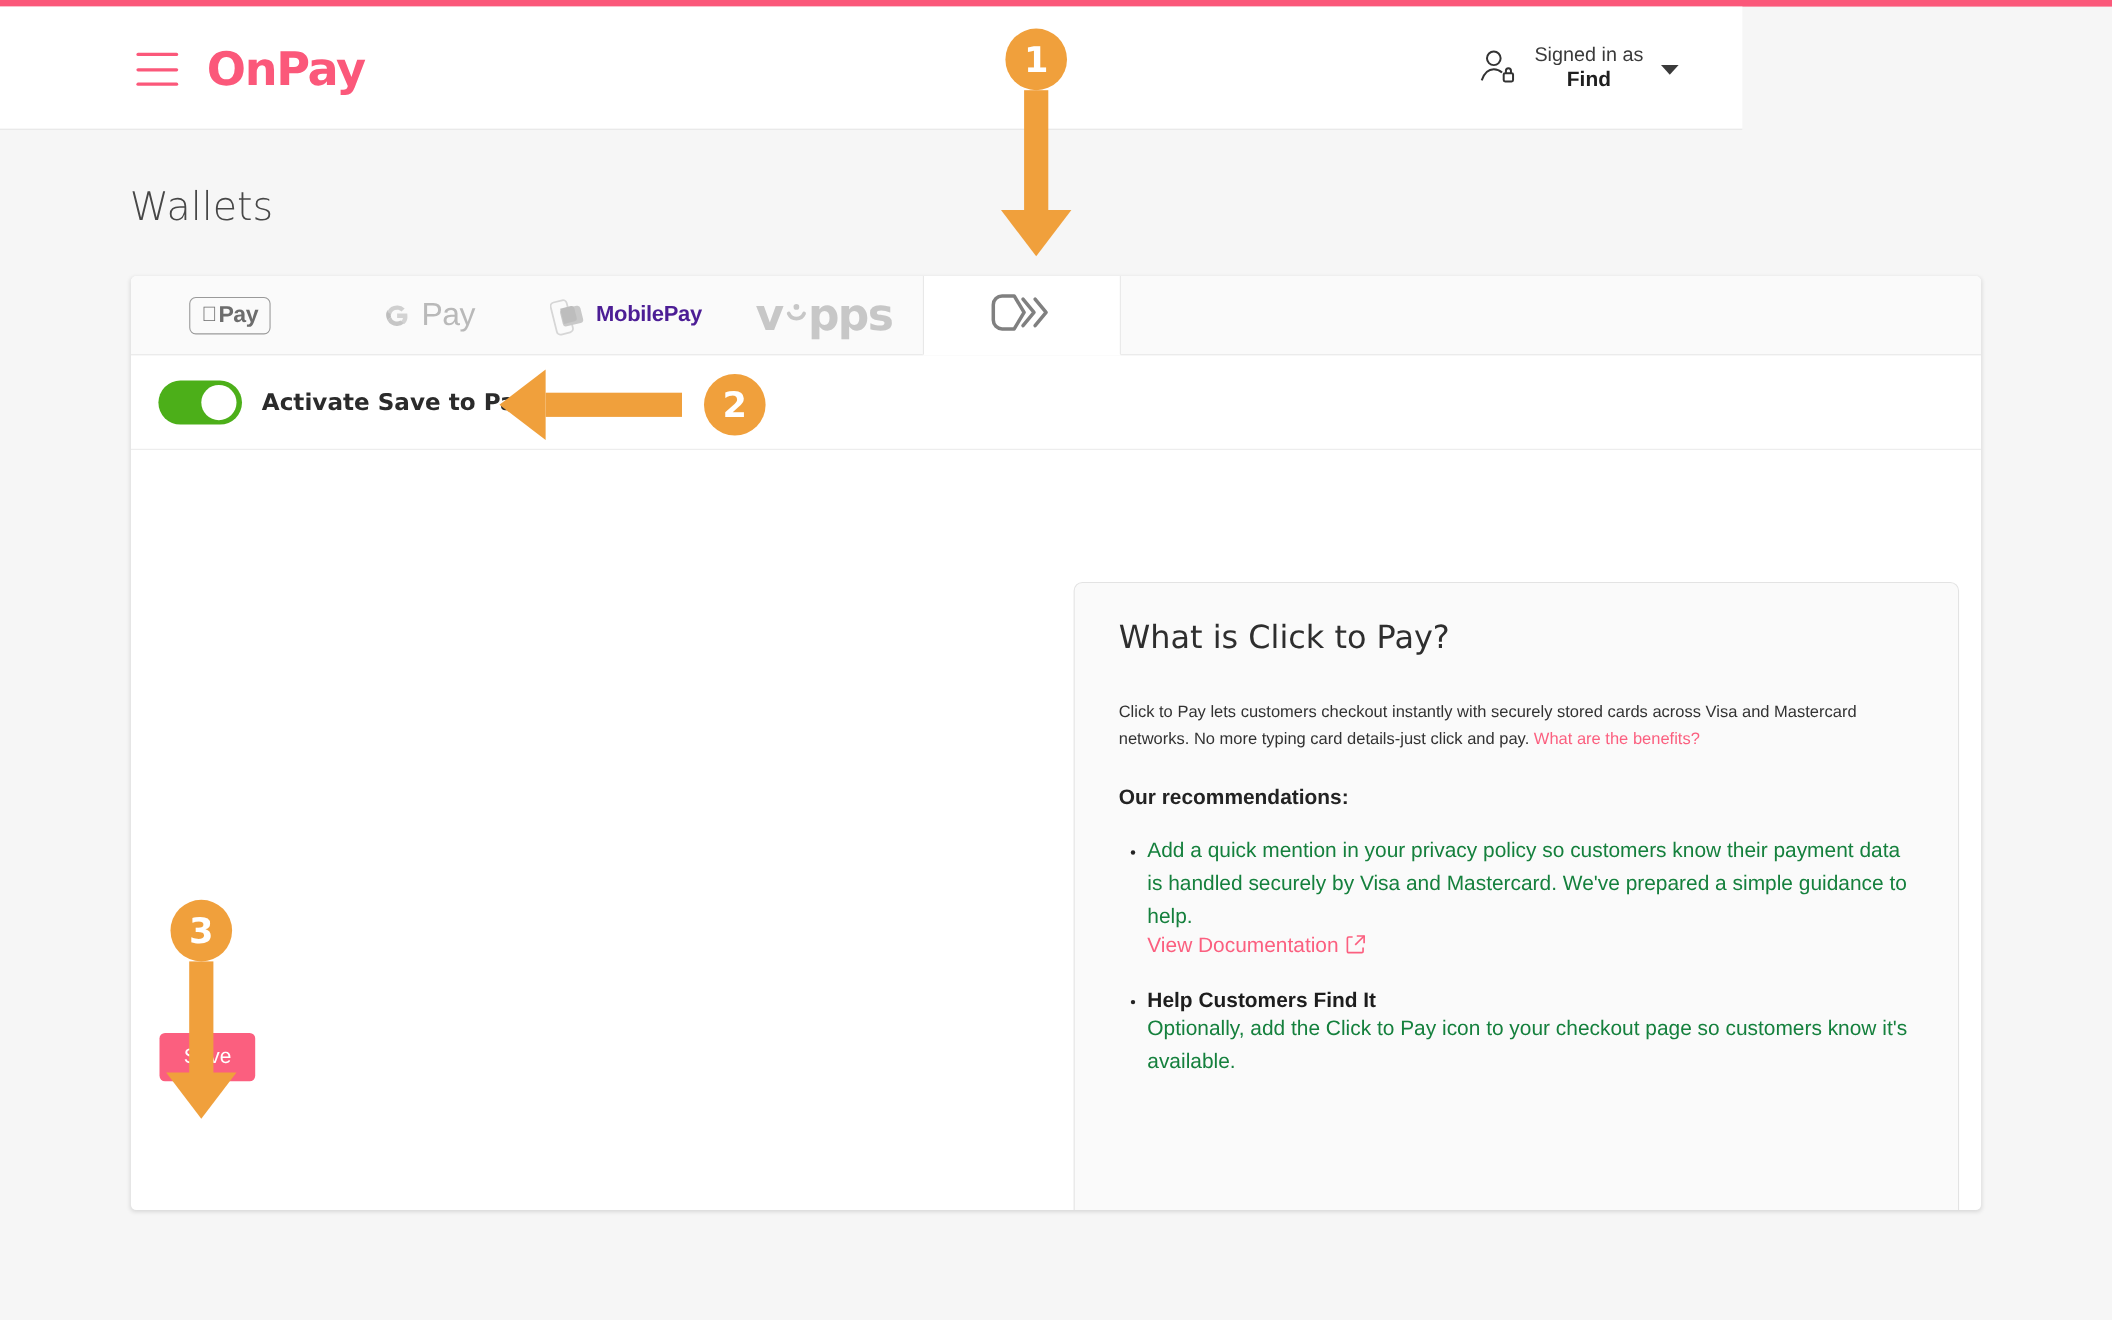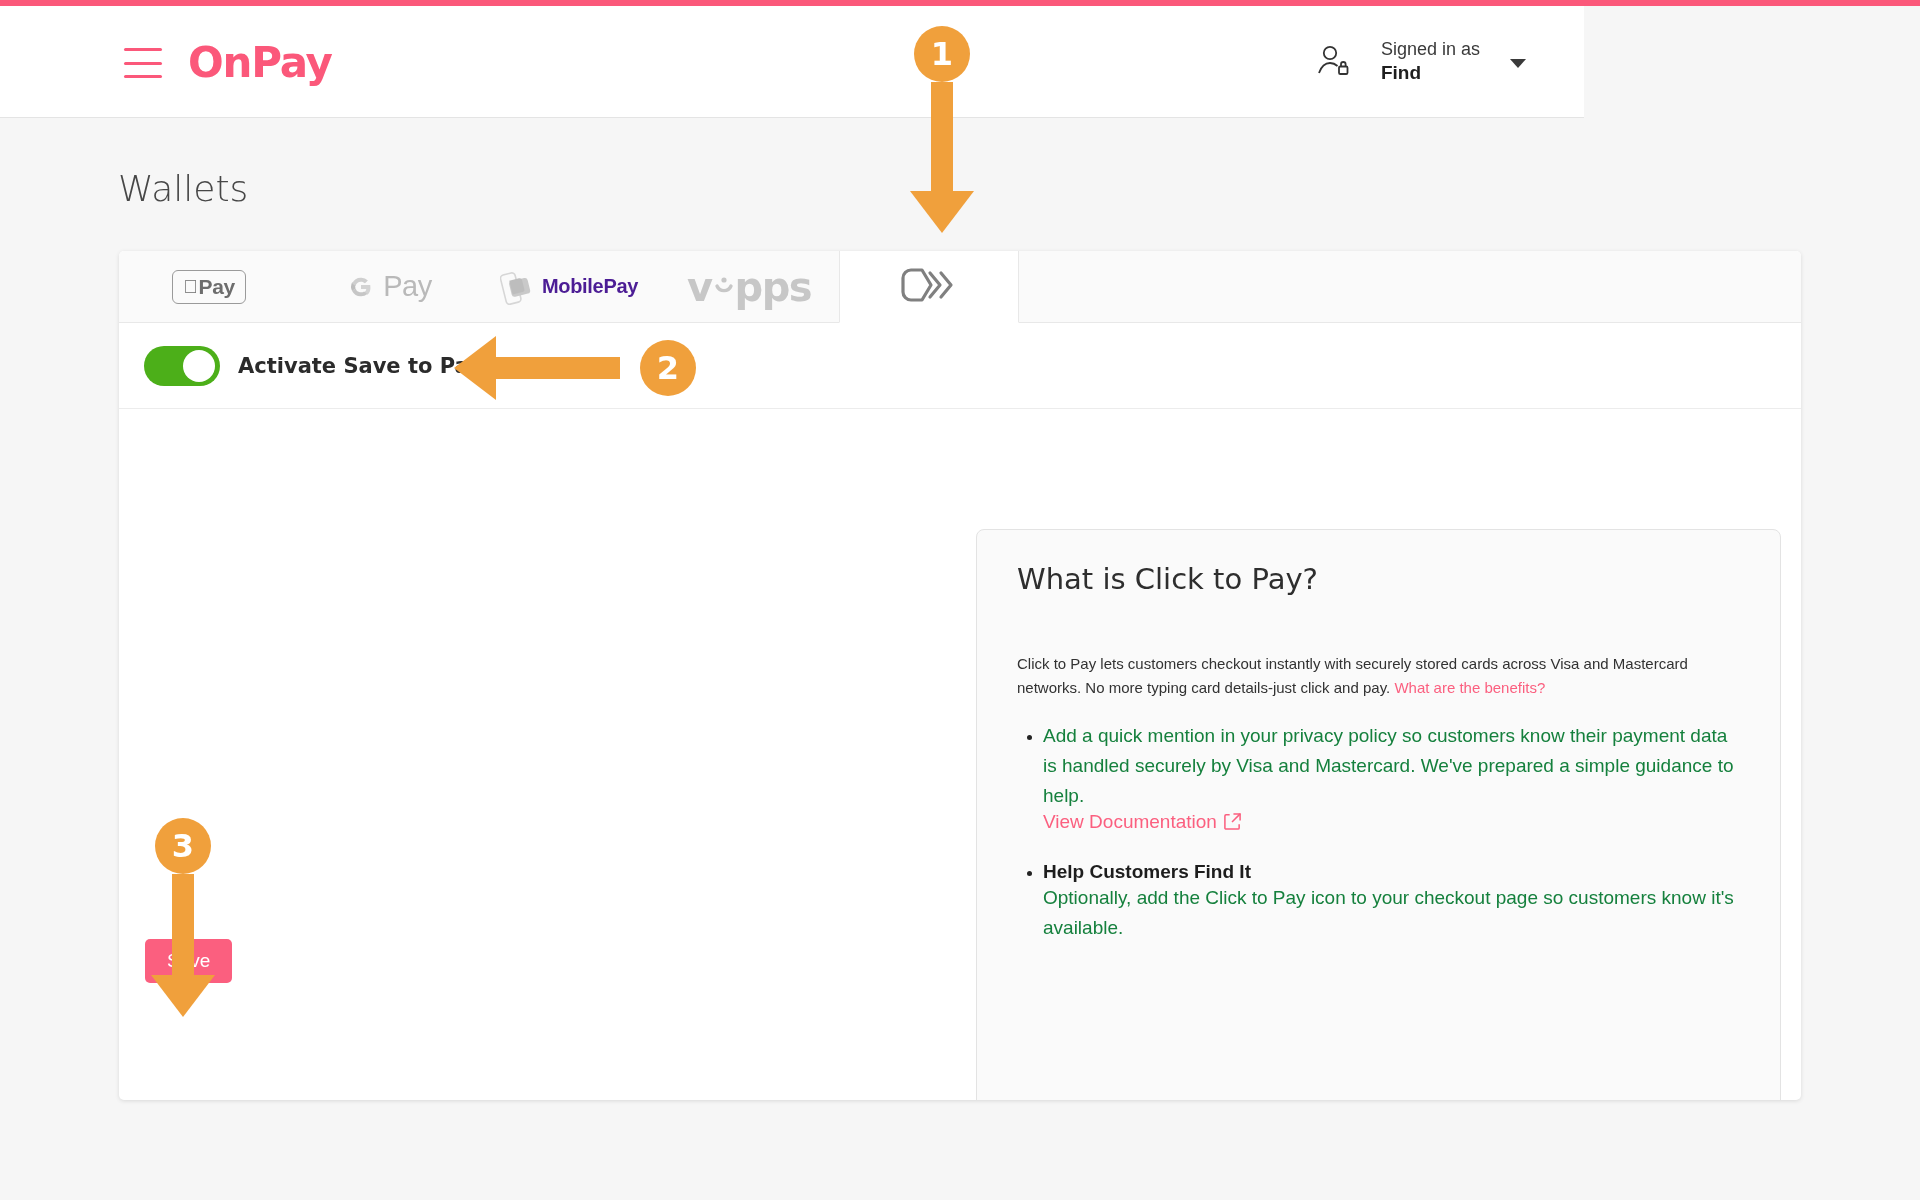--- a/index.html
+++ b/index.html
@@ -30,22 +30,23 @@
   }
   .hamburger span { display:block; width: 38px; height: 3px; background: #fb587a; border-radius: 2px; }
   .logo {
     position: absolute; left: 188px; top: 32px;
     font-size: 42px; font-weight: bold; color: #fb587a;
     letter-spacing: -1.2px;
     font-family: "DejaVu Sans", sans-serif;
   }
   .user-box {
     position: absolute; right: 58px; top: 32px;
-    display: flex; align-items: center; gap: 28px;
+    display: flex; align-items: center; gap: 14px;
     cursor: pointer;
+    text-align: center;
   }
   .user-icon { width: 40px; height: 40px; color: #333; }
   .user-text { line-height: 1.25; }
   .user-signed { font-size: 18px; color: #3a3a3a; }
   .user-name { font-size: 19px; color: #1f1f1f; font-weight: bold; }
   .caret {
     width: 0; height: 0; margin-left: 2px; margin-top: 4px;
     border-left: 8px solid transparent; border-right: 8px solid transparent;
     border-top: 9px solid #3a3a3a;
   }
@@ -126,21 +127,21 @@
   .card-body { position: relative; height: 690px; }
 
   
   .info-panel {
     position: absolute; left: 857px; top: 120px;
     width: 805px; height: 580px;
     background: #fafafa; border: 1px solid #e3e3e3; border-radius: 8px;
     padding: 32px 40px;
   }
   .info-title {
-    font-size: 29px; color: #2e2e2e; font-weight: 400; margin-bottom: 56px;
+    font-size: 29px; color: #2e2e2e; font-weight: 400; margin-bottom: 40px;
     font-family: "DejaVu Sans", sans-serif;
   }
   .info-para { font-size: 15px; color: #323232; line-height: 1.58; }
   .link { color: #fb5f7f; text-decoration: none; cursor: pointer; }
   .rec-title { font-size: 19px; font-weight: bold; color: #232323; margin-top: 32px; }
   .rec-list { margin: 22px 0 0 26px; }
   .rec-item { margin-bottom: 26px; }
   .rec-item::marker { color: #232323; }
   .rec-head { font-size: 19px; font-weight: bold; color: #1d1d1d; }
   .rec-text { font-size: 19px; color: #15803d; line-height: 1.58; }
@@ -286,20 +287,21 @@
     <div class="toggle-label">Activate Save to Pay</div>
   </div>
 
   <div class="card-body">
 
     <div class="info-panel">
       <div class="info-title">What is Click to Pay?</div>
       <div class="info-para">
         <span>Click to Pay lets customers checkout instantly with securely stored cards across Visa and Mastercard networks. No more typing card details-just click and pay. </span><a class="link">What are the benefits?</a>
       </div>
+      <div class="rec-title">Our recommendations:</div>
       <ul class="rec-list">
         <li class="rec-item">
           <div class="rec-text">Add a quick mention in your privacy policy so customers know their payment data is handled securely by Visa and Mastercard. We've prepared a simple guidance to help.</div>
           <div>
             <a class="link" style="font-size:19px;">View Documentation</a><span class="ext-icon"><svg width="19" height="19" viewBox="0 0 20 20" fill="none" stroke="#fb5f7f" stroke-width="1.6">
                   <path d="M7 3 H3.2 A1.2 1.2 0 0 0 2 4.2 V16.8 A1.2 1.2 0 0 0 3.2 18 H15.8 A1.2 1.2 0 0 0 17 16.8 V13"></path>
                   <path d="M11 2 H18 V9"></path>
                   <path d="M18 2 L9.5 10.5"></path>
                 </svg></span>
           </div>

